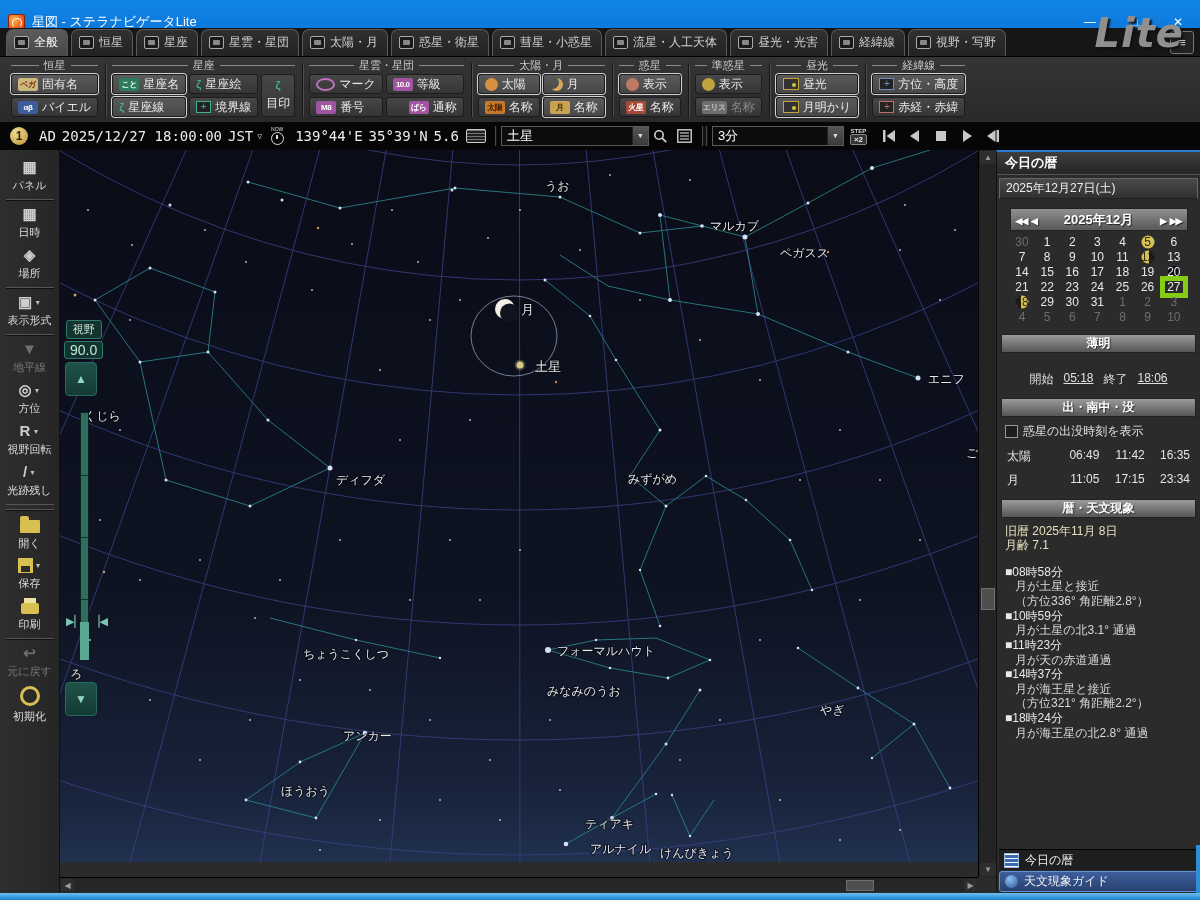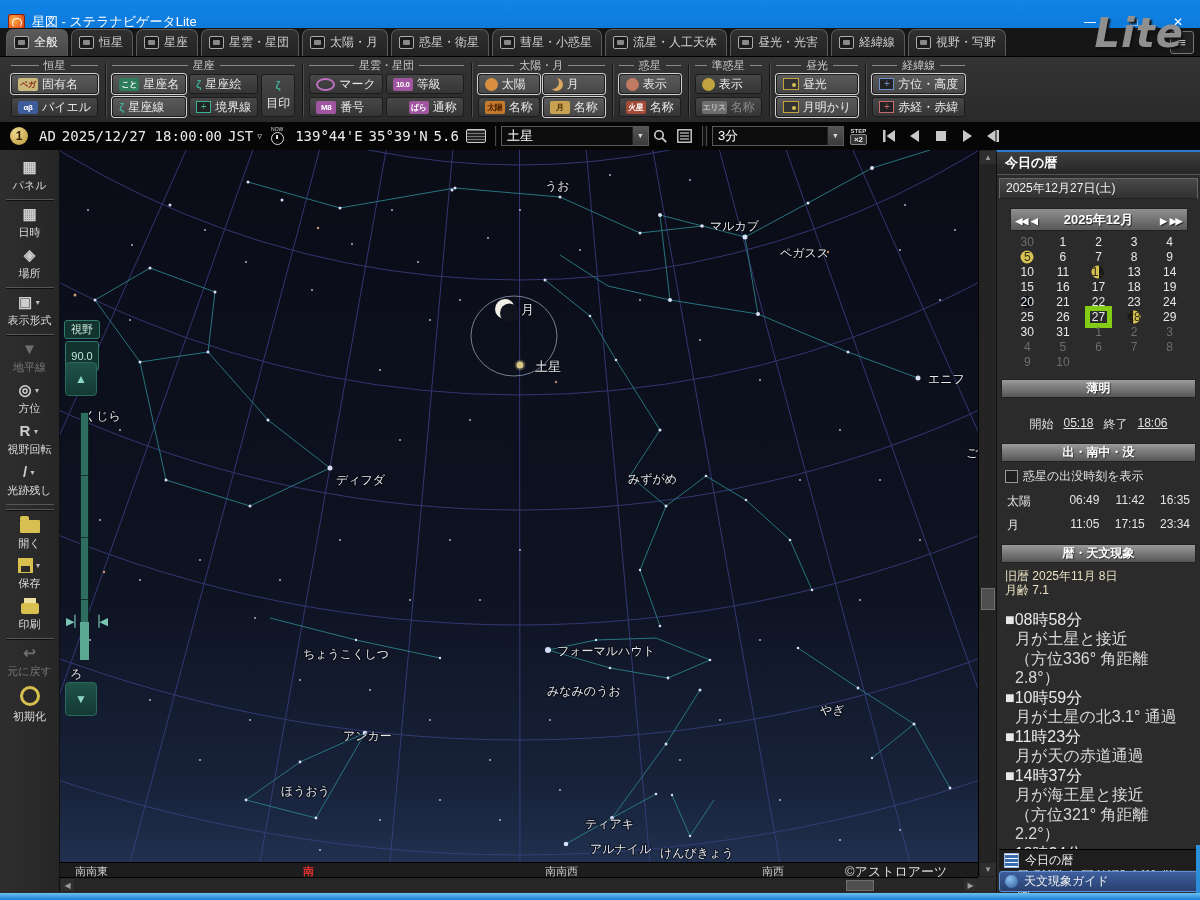--- a/index.html
+++ b/index.html
@@ -86,21 +86,21 @@
   .ic-floppy::after{content:"";position:absolute;left:3px;bottom:1px;width:9px;height:6px;background:#2b2b2b}
   .ic-printer{width:18px;height:11px;background:#d8c050;border-radius:2px;position:relative;margin-top:5px}
   .ic-printer::before{content:"";position:absolute;top:-5px;left:3px;width:12px;height:5px;background:#efe2a0}
   .ic-reset{width:14px;height:14px;border:3px solid #d8c050;border-radius:50%;position:relative}
   .ic-reset::after{content:"";position:absolute;left:1px;top:4px;width:6px;height:3px;background:#2b2b2b;transform:rotate(-40deg)}
   
   .chart{position:absolute;left:60px;top:150px;width:918px;height:712px;overflow:hidden;background:#0b0d18}
   .chart svg{position:absolute;left:0;top:0}
   .fov-badge{position:absolute;left:4px;top:170px;display:flex;flex-direction:column;gap:2px;align-items:center}
   .fov-chip{background:#12332e;border:1px solid #2f7a6a;border-radius:3px;color:#cfe8da;font-size:11px;padding:1px 6px}
-  .fov-chip.val{font-size:11px;color:#bfe8d8;padding:8px 5px}
+  .fov-chip.val{font-size:14px;color:#bfe8d8;padding:0 5px}
   .zoombtn{position:absolute;left:5px;width:30px;height:32px;background:linear-gradient(#1f524a,#143a34);border:1px solid #2a6a5c;
     border-radius:4px;color:#8fd8c4;display:flex;align-items:center;justify-content:center;font-size:12px}
   .slider-track{position:absolute;left:20px;top:262px;width:9px;height:248px;background:#2e6e60;border:1px solid #0c201c;box-sizing:border-box}
   .slider-track i{position:absolute;left:0;right:0;height:1px;background:#10302a}
   .slider-fill{position:absolute;left:20px;top:472px;width:9px;height:38px;background:#5aa892}
   .slider-handle{position:absolute;color:#7ac8b4;font-size:11px;line-height:11px}
   
   .vscroll{position:absolute;left:978px;top:150px;width:18px;height:727px;background:#242424;border-left:1px solid #000;box-sizing:border-box}
   .hscroll{position:absolute;left:60px;top:877px;width:918px;height:15px;background:#262626;border-top:1px solid #000;box-sizing:border-box}
   .sc-arrow{position:absolute;background:#2e2e2e;color:#999;display:flex;align-items:center;justify-content:center;font-size:8px}
@@ -114,42 +114,42 @@
   .rightpanel{position:absolute;left:996px;top:150px;width:204px;height:742px;background:#2b2b2b;border-top:2px solid #2a7ad4;
     border-left:1px solid #111;box-sizing:border-box;color:#e0e0e0}
   .rp-title{height:22px;display:flex;align-items:center;padding-left:8px;font-size:13px;font-weight:bold;color:#fff;
     background:linear-gradient(#3e3e3e,#262626);border-bottom:1px solid #555}
   .rp-datebar{margin:3px 2px 0;height:19px;display:flex;align-items:center;padding-left:6px;font-size:12px;color:#f0f0f0;
     background:linear-gradient(#4a4a4a,#303030);border:1px solid #666;border-bottom-color:#222}
   .cal{margin:9px auto 0;width:178px}
   .cal-head{height:21px;background:linear-gradient(#909090,#585858);border:1px solid #222;display:flex;align-items:center;
     justify-content:space-between;padding:0 5px;color:#fff;font-weight:bold;font-size:13px;text-shadow:1px 1px 1px #222}
   .cal-nav{font-size:9px;letter-spacing:-1px;cursor:pointer}
-  .cal-grid{display:grid;grid-template-columns:repeat(5,1fr);margin-top:3px}
+  .cal-grid{display:grid;grid-template-columns:repeat(7,1fr);margin-top:3px}
   .cal-cell{position:relative;height:15px;display:flex;align-items:center;justify-content:center;font-size:12px;color:#e8e8e8}
   .cal-cell.out{color:#6e6e6e}
   .cal-cell .dn{position:relative;z-index:1;padding:0 2px}
   .cal-cell.sel .dn{border:5px solid #84cc16;padding:0 2px;line-height:12px}
   .moon{position:absolute;width:13px;height:13px;border-radius:50%;left:50%;top:50%;transform:translate(-50%,-50%);z-index:0}
   .moon.full{background:#d7c354}.moon.last{background:linear-gradient(90deg,#d7c354 55%,#15161c 55%)}
   .moon.first{background:linear-gradient(90deg,#15161c 45%,#d7c354 45%)}
   .moon.new{background:#0e1016;box-shadow:0 0 0 1px #32353f}
   .cal-cell.dark-num{color:#332c10}
   .sect-bar{margin:10px 4px 4px;height:17px;background:linear-gradient(#9a9a9a,#565656);border:1px solid #222;color:#fff;
     font-weight:bold;font-size:12px;display:flex;align-items:center;justify-content:center;text-shadow:1px 1px 1px #333}
   .tw-row{display:flex;justify-content:center;gap:10px;font-size:12px;color:#e0e0e0;margin-top:18px}
   .tw-row .t{text-decoration:underline}
   .cb-row{display:flex;align-items:center;gap:5px;margin:6px 0 0 8px;font-size:12px;color:#e0e0e0}
   .cb{width:11px;height:11px;background:#1e1e1e;border:1px solid #999;flex:none}
   .rs-table{margin:8px 10px 0;font-size:12px;color:#e4e4e4}
   .rs-row{display:flex;margin-bottom:7px}
   .rs-row .n{width:48px}.rs-row .c{width:44px;text-align:right;margin-left:2px}
   .ph-block{margin:6px 8px 0;font-size:12px;color:#e0d8b8;line-height:1.2}
   .ph-meta{color:#e8e0c0}
-  .ev-list{margin:12px 8px 12px;font-size:16px;color:#ddd;line-height:1.22}
+  .ev-list{margin:12px 8px 12px;font-size:12px;color:#ddd;line-height:1.22}
   .ev-time{color:#e8e8e8}
   .ev-line{padding-left:10px;color:#d8d8d8}
   .pb-row{position:absolute;left:2px;right:2px;height:21px;display:flex;align-items:center;gap:6px;padding:0 5px;font-size:12px;color:#f0f0f0;box-sizing:border-box}
   .pb-row.r1{top:697px;background:#1e1e1e;border-top:1px solid #000}
   .pb-row.r2{top:719px;background:linear-gradient(#3e5f9e,#27406e);border:1px solid #5e93d8;border-radius:3px}
   .pb-ic1{width:13px;height:13px;background:#3a6ab0;border:1px solid #9ab8e0;flex:none;
     background:linear-gradient(#fff 1px,transparent 1px) 0 4px/100% 4px,#3a6ab0}
   .pb-ic2{width:13px;height:13px;border-radius:50%;background:radial-gradient(circle at 35% 30%,#8ec0f0,#2a5a9a);flex:none}
   .bottom-strip{position:absolute;left:0;bottom:0;width:1200px;height:7px;background:linear-gradient(#6cc0f4,#1a7fd0)}
   .right-strip{position:absolute;right:0;top:845px;width:4px;height:48px;background:#2a8fd8}
@@ -785,27 +785,20 @@
     <span class="slider-handle" style="left:31px;top:466px">▕◀</span>
     <div class="zoombtn" style="top:532px">▼</div>
   </div>
 
   <div class="vscroll">
     <div class="sc-arrow" style="left:1px;top:1px;width:16px;height:13px">▲</div>
     <div class="sc-thumb" style="left:2px;top:438px;width:14px;height:22px"></div>
     <div class="sc-arrow" style="left:1px;bottom:1px;width:16px;height:13px">▼</div>
   </div>
 
-  <div class="dirbar" id="dirbar">
-      <span class="dir-label" style="left: 15px;">南南東</span>
-      <span class="dir-label accent" style="left: 243px; color: rgb(224, 48, 48);">南</span>
-      <span class="dir-label" style="left: 485px;">南南西</span>
-      <span class="dir-label" style="left: 702px;">南西</span>
-      <span class="copyright" style="left: 785px;">©アストロアーツ</span>
-    </div>
 
   <div class="hscroll">
     <div class="sc-arrow" style="left:1px;top:1px;width:13px;height:12px">◀</div>
     <div class="sc-thumb" style="left:786px;top:2px;width:28px;height:11px"></div>
     <div class="sc-arrow" style="right:1px;top:1px;width:13px;height:12px">▶</div>
   </div>
 
   <div class="rightpanel">
     <div class="rp-title">今日の暦</div>
     <div class="rp-datebar">2025年12月27日(土)</div>

